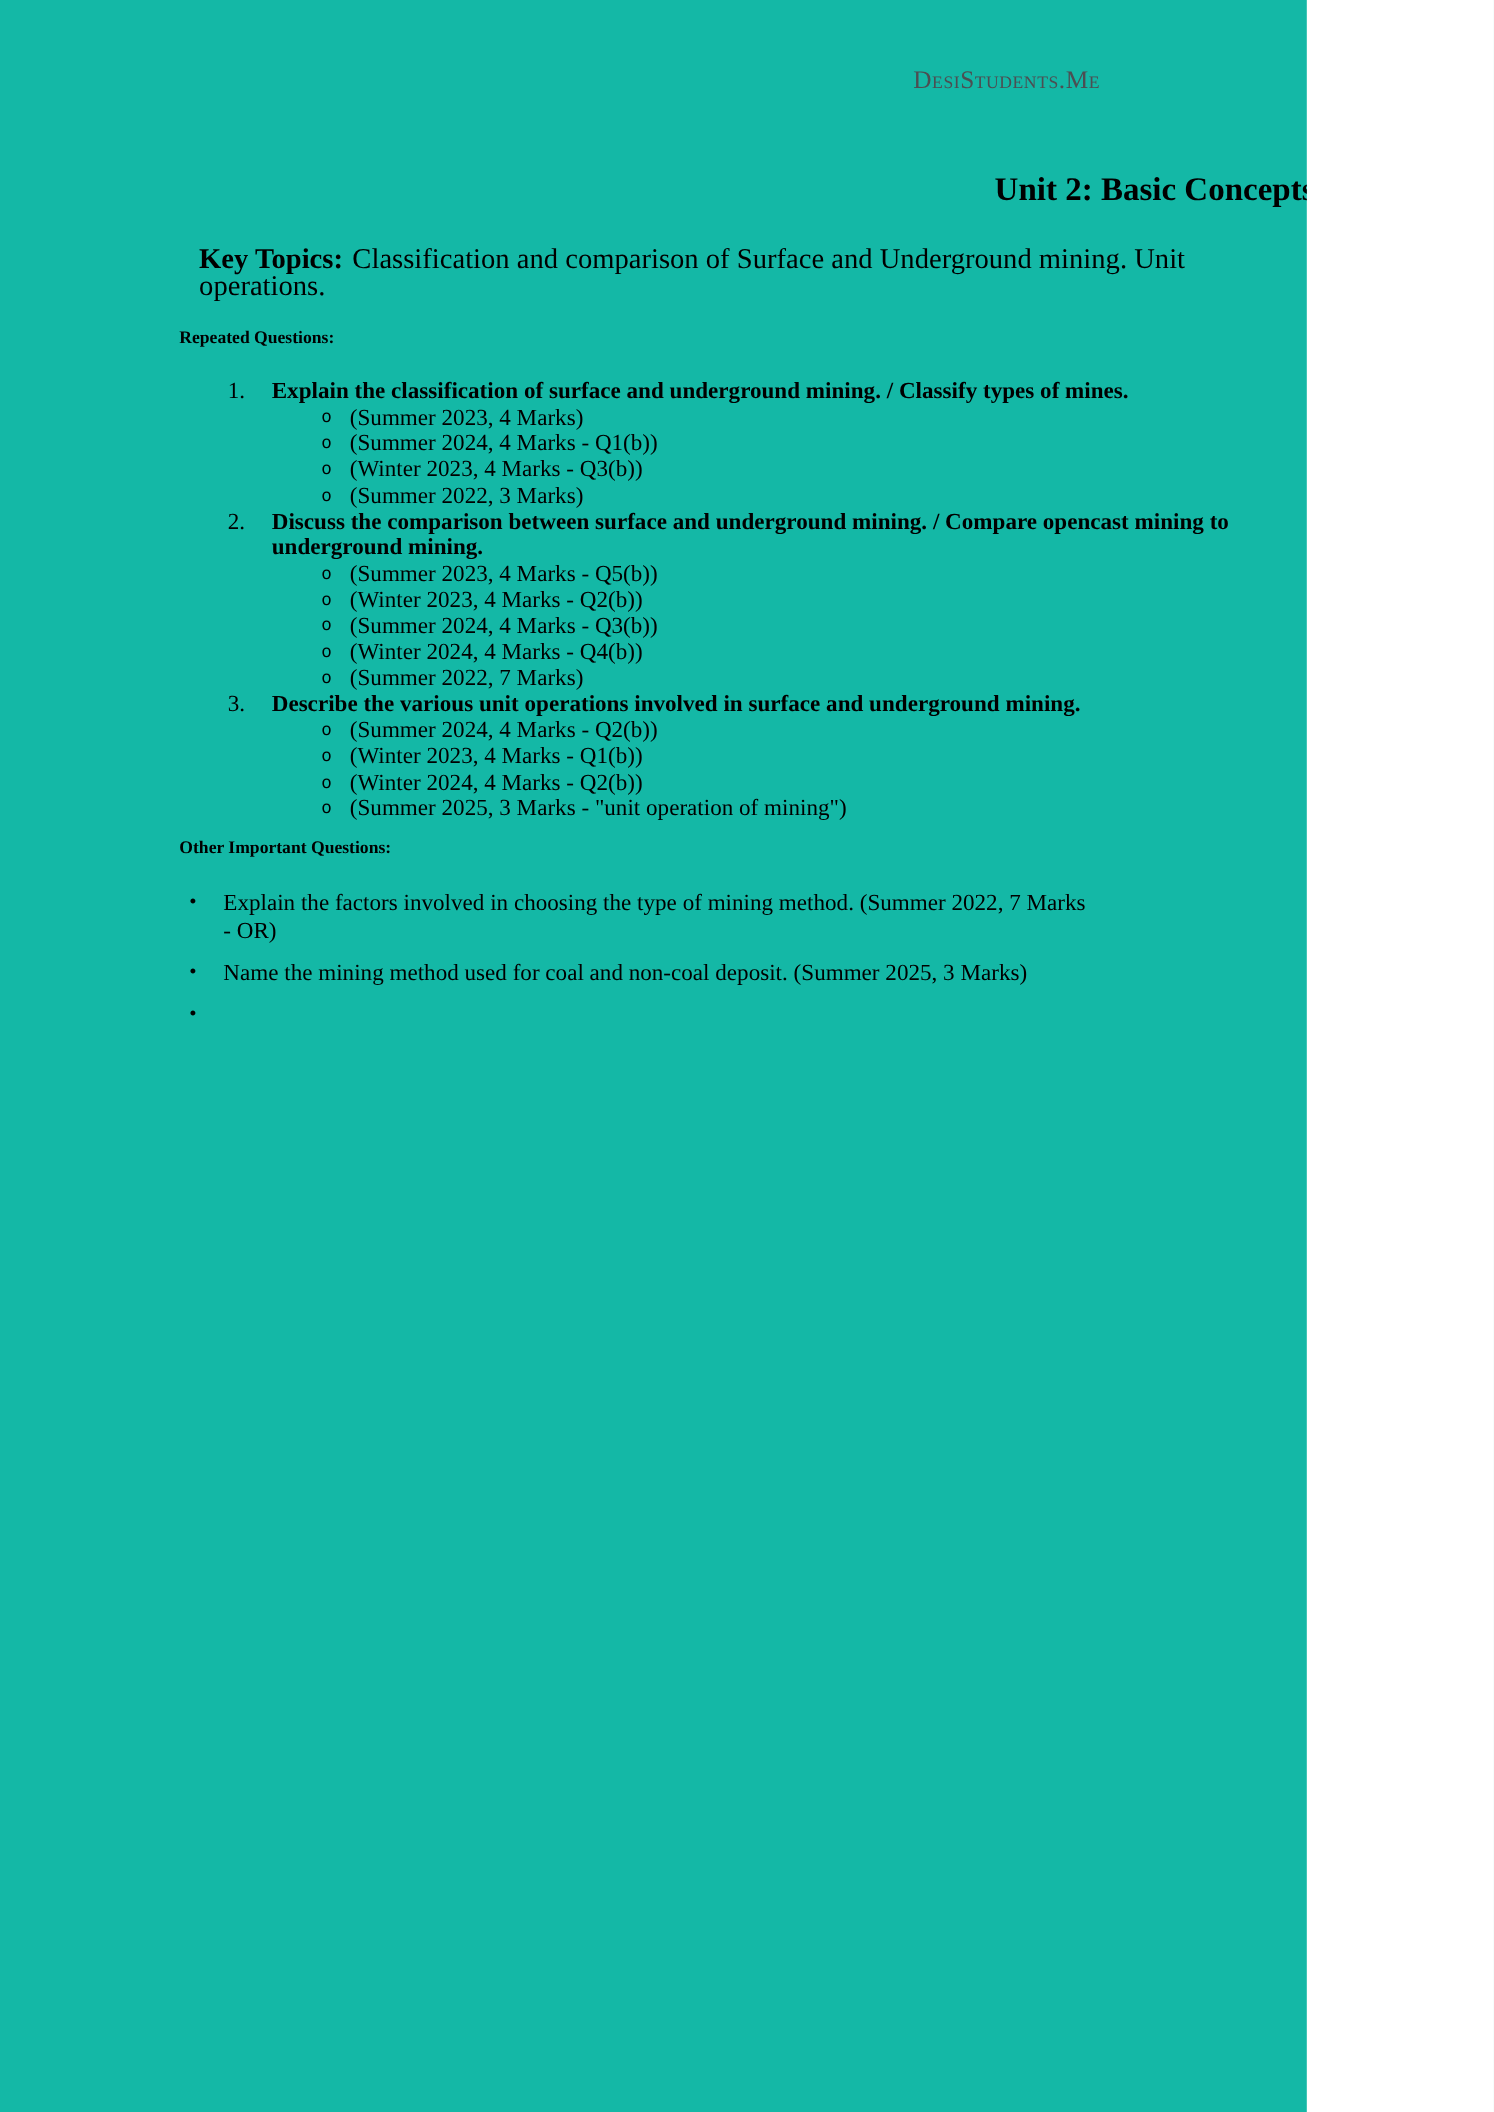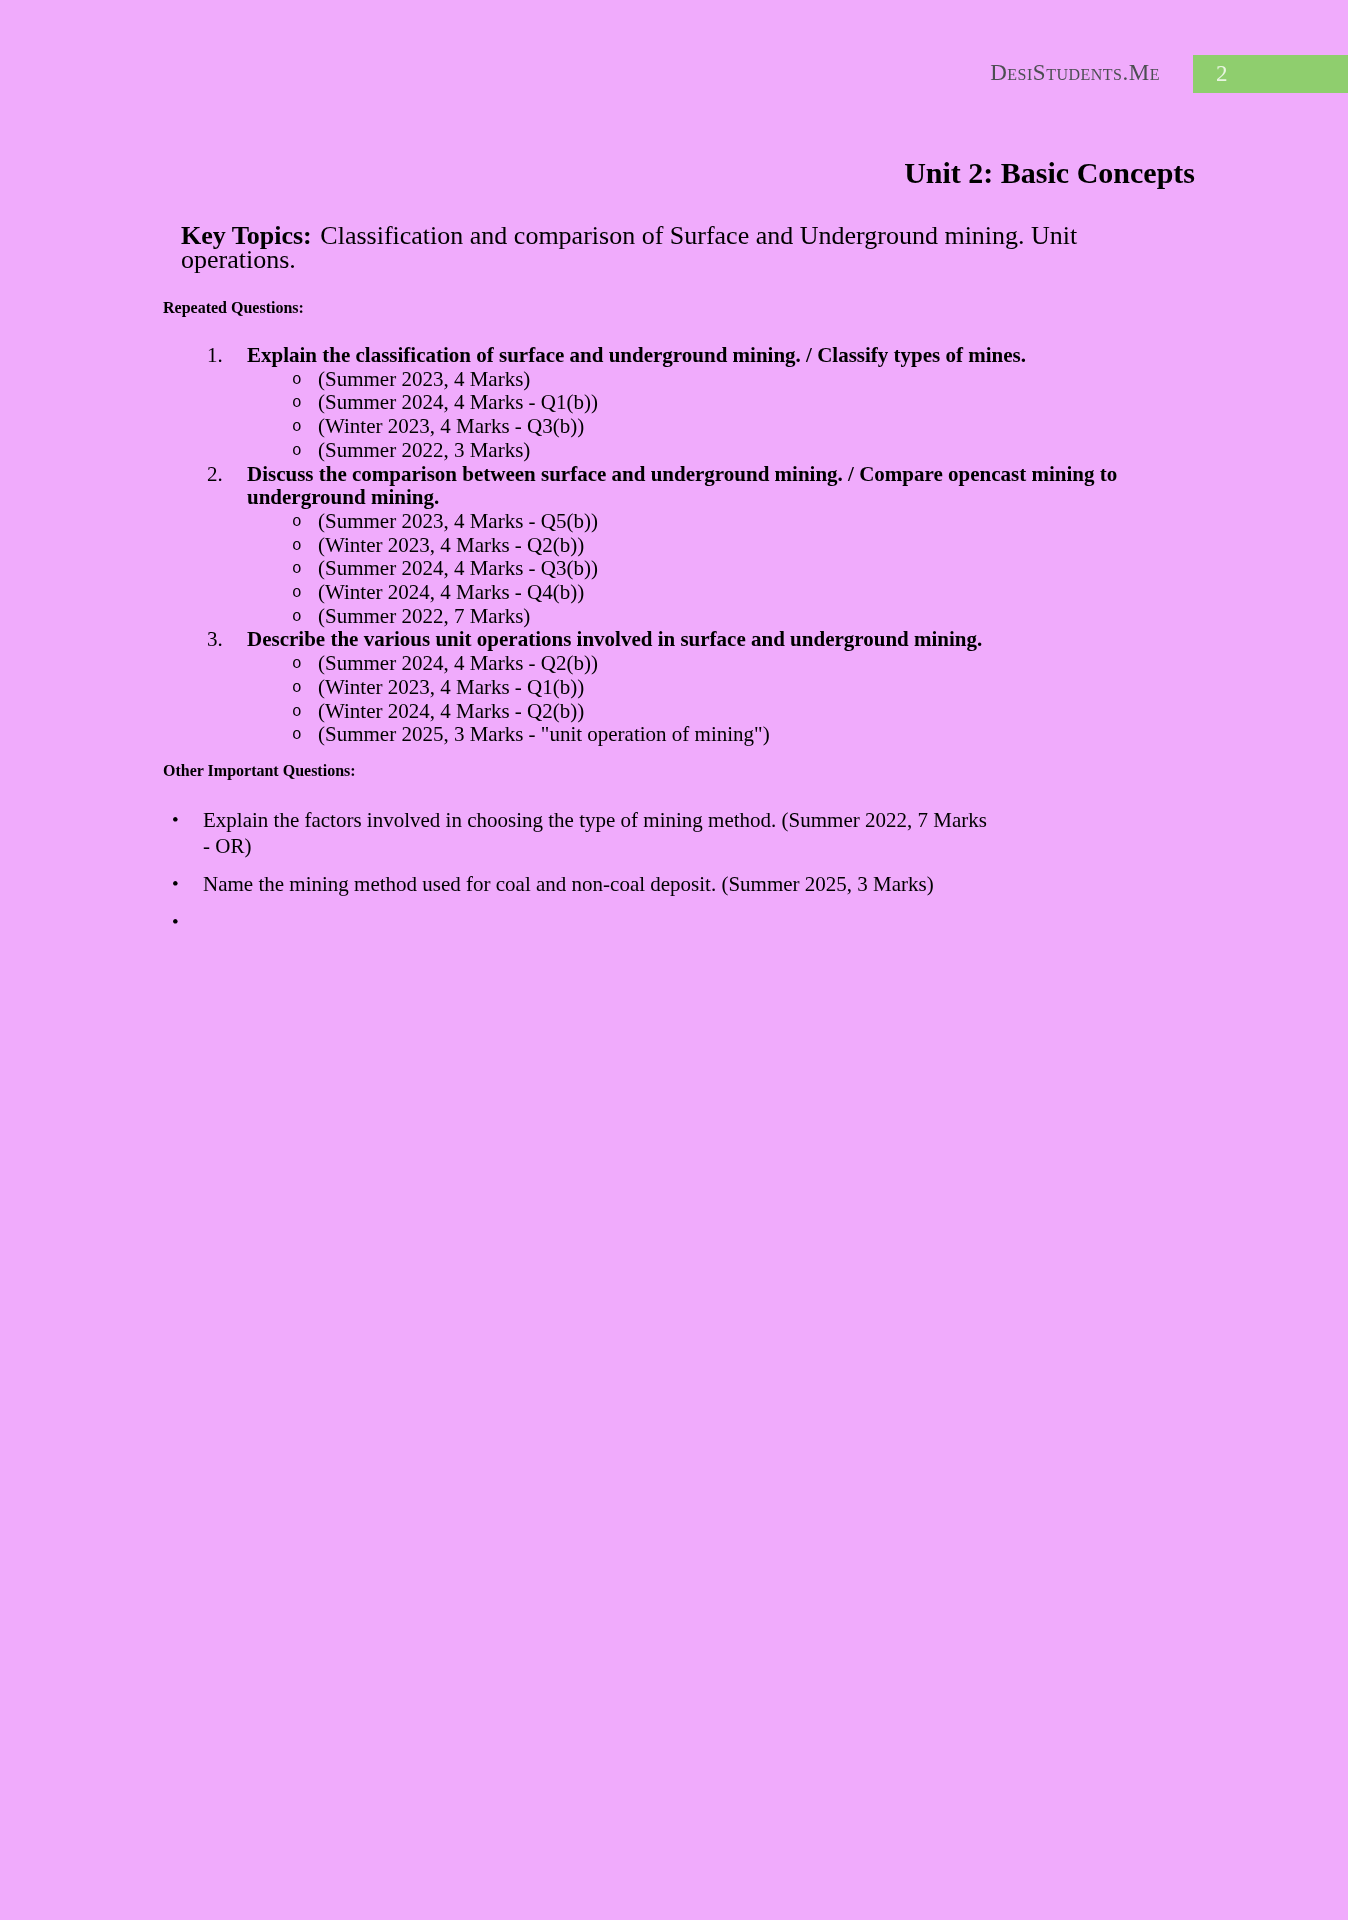--- a/index.html
+++ b/index.html
@@ -1,20 +1,20 @@
 <!DOCTYPE html>
 <html><head>
 <meta charset="utf-8">
 <style>
   html,body { margin:0; padding:0; background:#ffffff; }
   .page {
     position: relative;
-    width: 1348px;
+    width: 1188px;
     height: 1920px;
-    background: #f0abfc;
+    background: #14b8a6;
     font-family: "Liberation Serif", "DejaVu Serif", serif;
     color: #000000;
     overflow: hidden;
   }
 
   
   .site-name {
     position: absolute;
     top: 54px;
     right: 188px;

